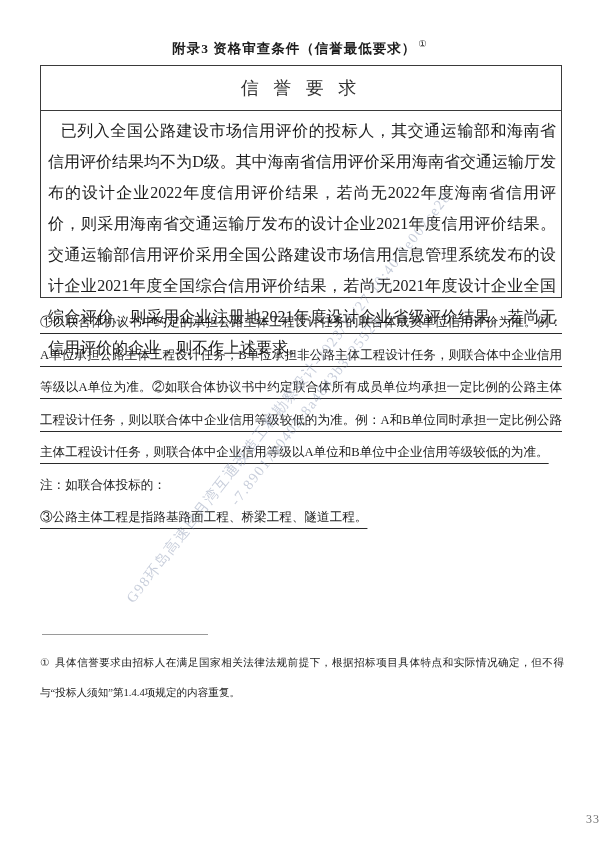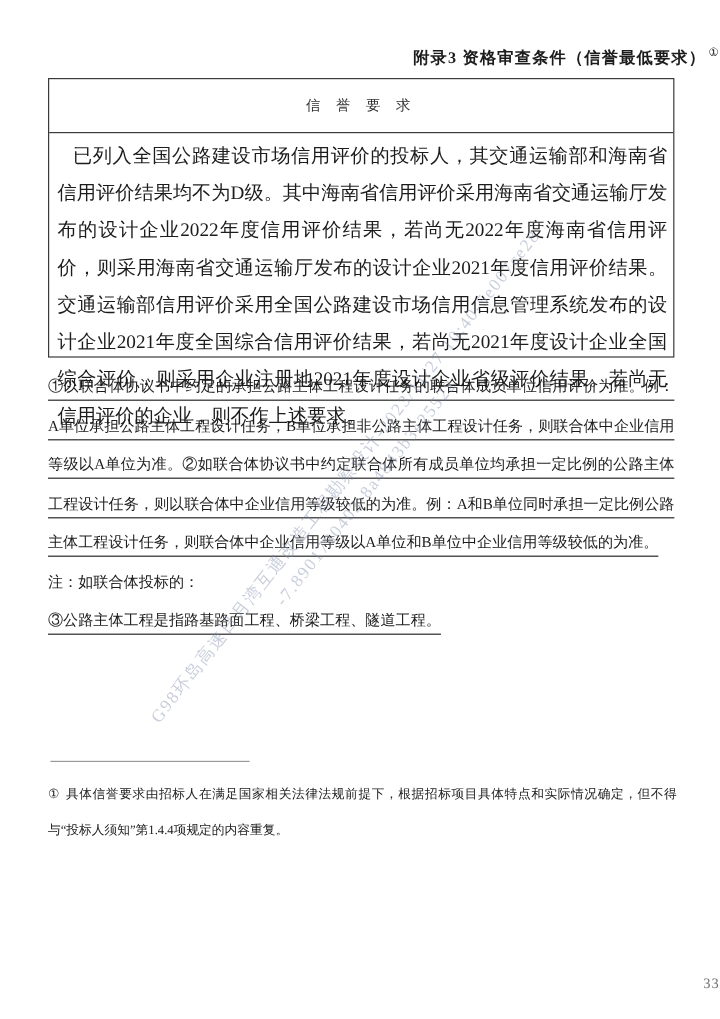--- a/index.html
+++ b/index.html
@@ -8,40 +8,40 @@
     background: #ffffff;
     position: relative;
     overflow: hidden;
     font-family: "Liberation Serif", "DejaVu Serif", serif;
     color: #1c1c1c;
   }
   .page { position: absolute; inset: 0; }
 
   .doc-title {
     position: absolute; top: 38px; left: 0; right: 0;
-    text-align: right;
+    text-align: center;
     font-size: 13.5px; font-weight: bold;
     letter-spacing: 1px;
     white-space: nowrap;
   }
   .doc-title .sup {
     font-size: 9.5px; vertical-align: super; font-weight: normal;
     margin-left: 2px;
   }
 
   .credit-table {
     position: absolute; top: 65px; left: 40px; width: 522px; height: 233px;
     border: 1.5px solid #3a3a3a;
     box-sizing: border-box;
   }
   .table-header {
     height: 44px;
     border-bottom: 1.2px solid #3a3a3a;
     display: flex; align-items: center; justify-content: center;
-    font-size: 12px; letter-spacing: 5px;
+    font-size: 18px; letter-spacing: 5px;
     color: #333;
   }
   .table-body {
     padding: 4px 5px 0 7px;
     font-size: 16px;
     line-height: 31px;
     text-align: justify;
     text-align-last: left;
     text-indent: 0.8em;
     text-decoration-thickness: 1.4px;

